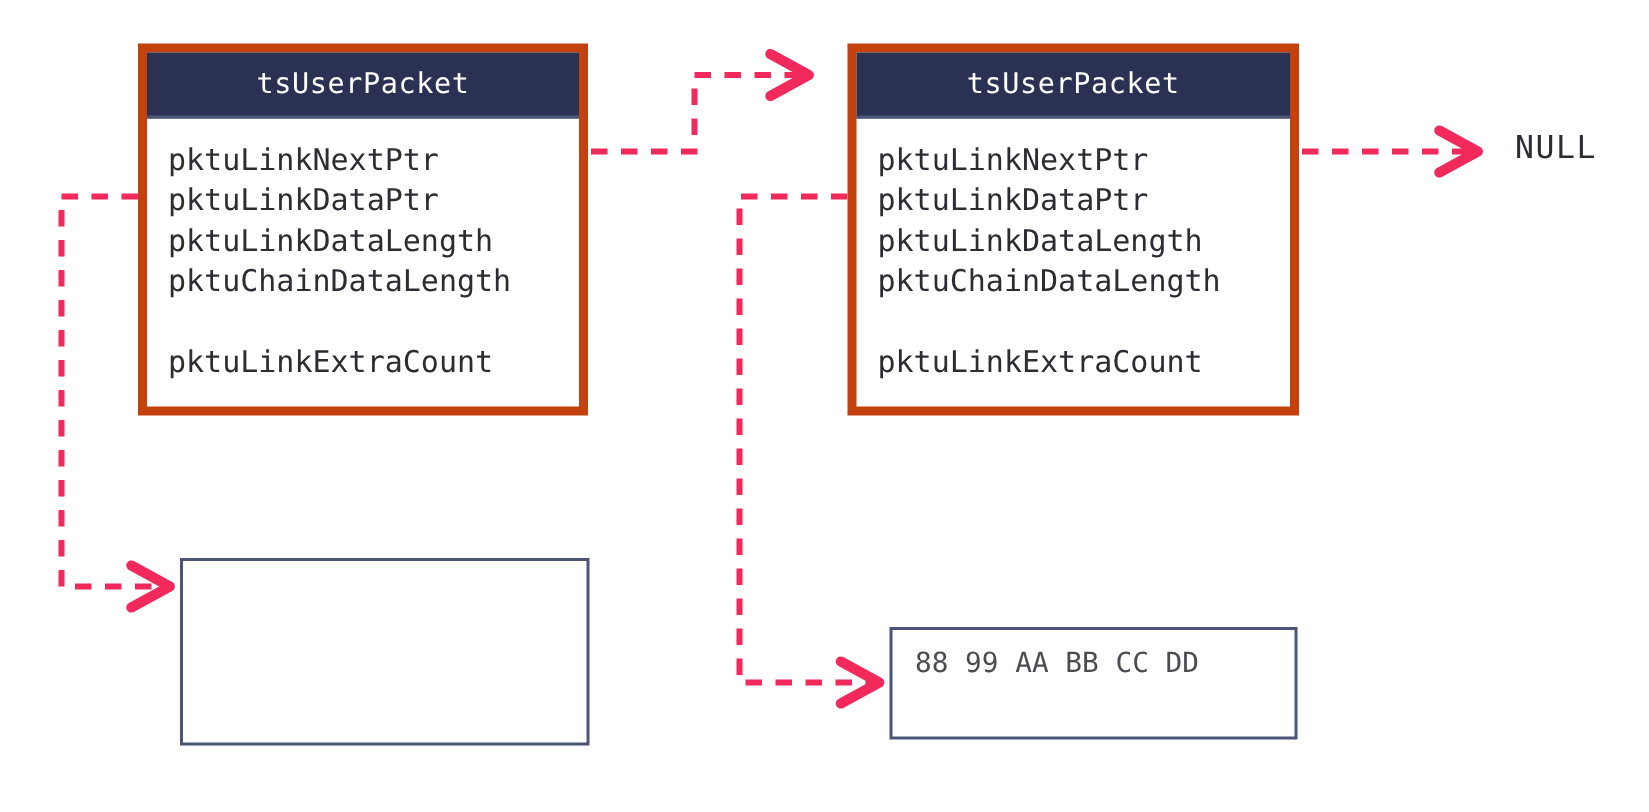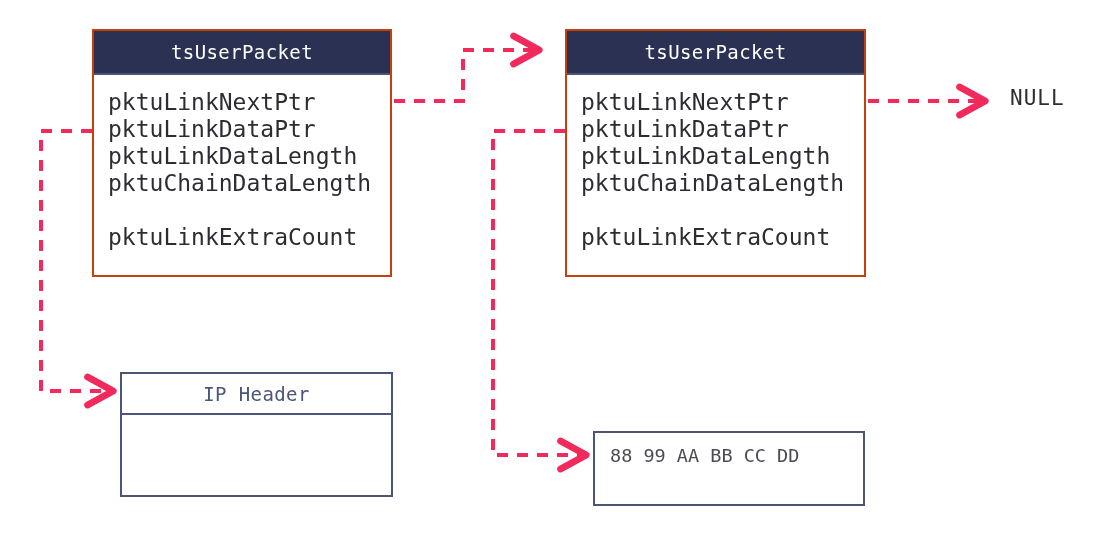--- a/index.html
+++ b/index.html
@@ -21,40 +21,40 @@
     top: 0;
     width: 1099px;
     height: 541px;
     pointer-events: none;
   }
 
   
   .struct-box {
     position: absolute;
     box-sizing: border-box;
-    border: 2px solid #c2410c;
+    border: 6px solid #c2410c;
     background: #ffffff;
   }
   .struct-header {
     box-sizing: border-box;
     height: 44px;
     background: #2b3153;
     color: #ffffff;
     display: flex;
     align-items: center;
     justify-content: center;
     font-size: 19px;
     letter-spacing: 0.4px;
     border-bottom: 2px solid #4a5578;
   }
   .struct-body {
     box-sizing: border-box;
     padding: 14px 0 10px 14px;
     color: #2c2c33;
-    font-size: 23px;
+    font-size: 20px;
     line-height: 27px;
   }
   .field-row {
     white-space: pre;
   }
   .field-gap {
     height: 27px;
   }
 
   
@@ -158,20 +158,19 @@
       <div class="field-row">pktuLinkDataLength</div>
       <div class="field-row">pktuChainDataLength</div>
       <div class="field-gap"></div>
       <div class="field-row">pktuLinkExtraCount</div>
     </div>
   </div>
 
   <div class="null-label" style="left:1010px; top:86px;text-align:right;">NULL</div>
 
   <div class="titled-box" style="left:120px; top:372px; width:273px; height:125px;">
-    <div class="titled-box-header">IP Header</div>
   </div>
 
-  <div class="data-box" style="left:593px; top:431px; width:272px; height:75px;">
+  <div class="data-box" style="left:593px; top:418px; width:272px; height:75px;">
     <div class="data-line">88 99 AA BB CC DD</div>
   </div>
 
 </div>
 
 </body></html>

